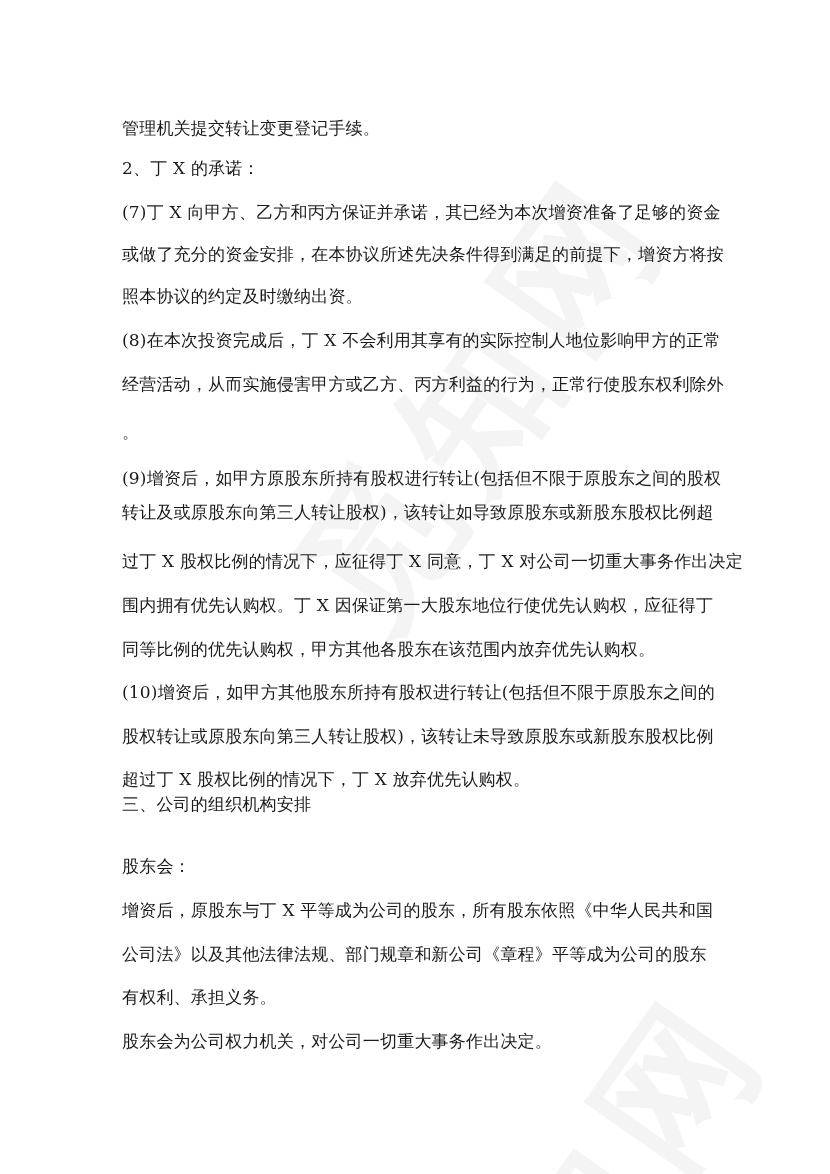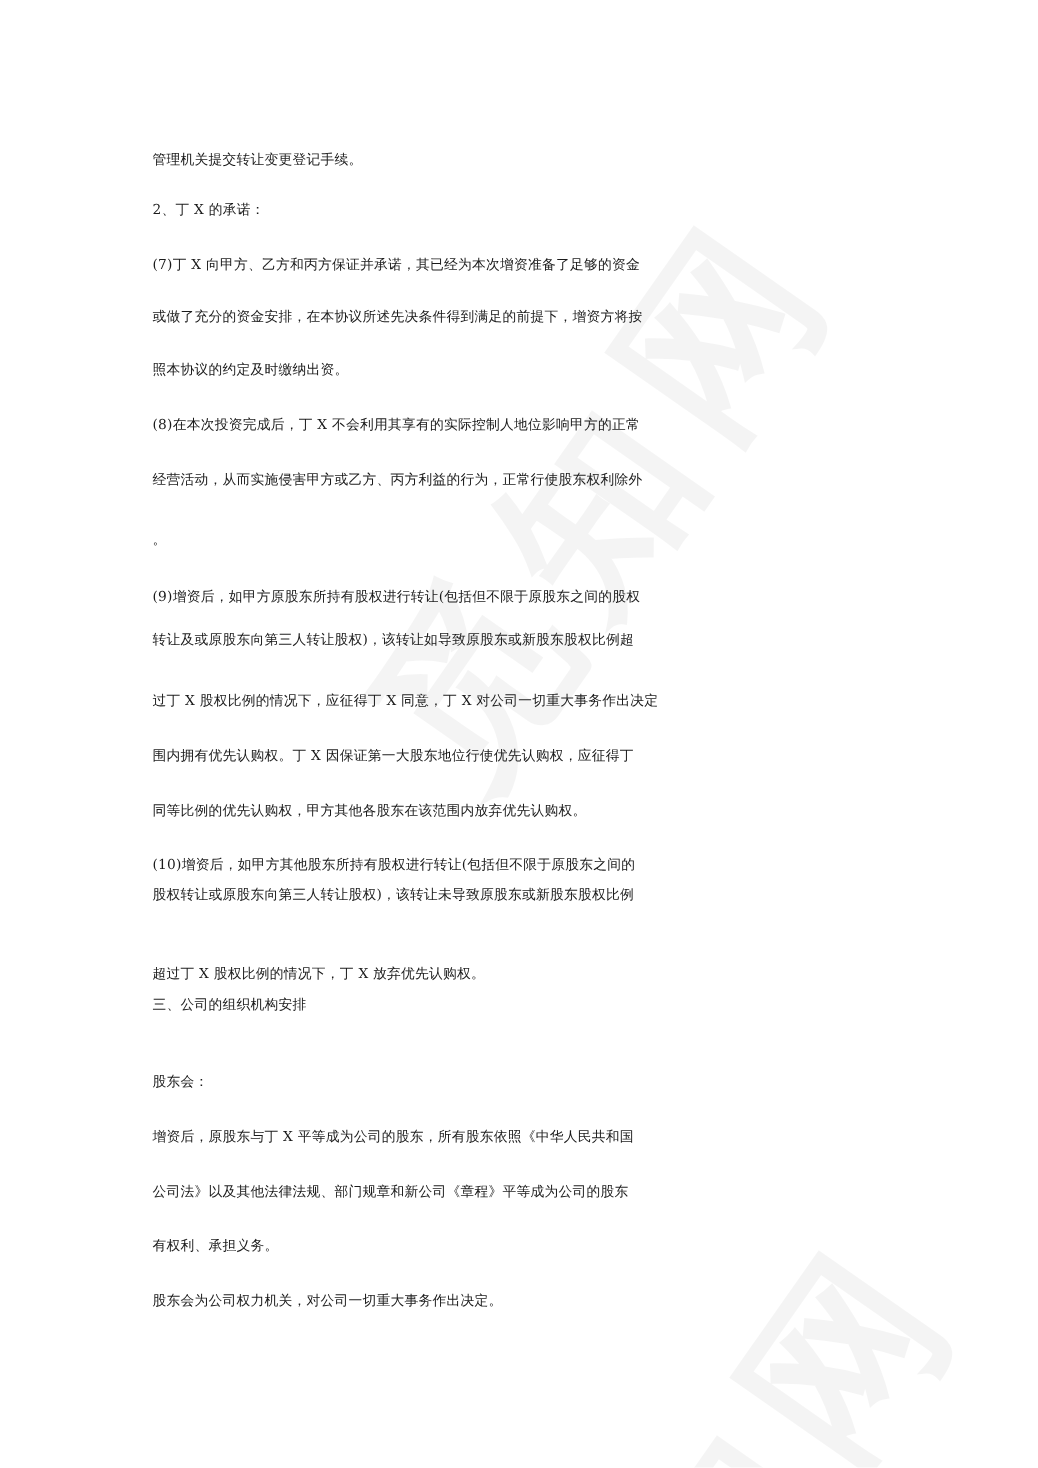--- a/index.html
+++ b/index.html
@@ -18,21 +18,21 @@
   .page {
     position: absolute;
     left: 122px;
     top: 108px;
     width: 590px;
   }
   .line {
     position: absolute;
     left: 0;
     white-space: nowrap;
-    font-size: 11px;
+    font-size: 17px;
     line-height: 24px;
     height: 24px;
     letter-spacing: 0.2px;
   }
   .watermark {
     position: absolute;
     color: rgba(0,0,0,0.045);
     font-size: 150px;
     font-weight: bold;
     font-family: "DejaVu Sans", sans-serif;
@@ -56,21 +56,21 @@
   <div class="line" style="top:176px">照本协议的约定及时缴纳出资。</div>
   <div class="line" style="top:220px">(8)在本次投资完成后，丁 X 不会利用其享有的实际控制人地位影响甲方的正常</div>
   <div class="line" style="top:264px">经营活动，从而实施侵害甲方或乙方、丙方利益的行为，正常行使股东权利除外</div>
   <div class="line" style="top:312px">。</div>
   <div class="line" style="top:358px">(9)增资后，如甲方原股东所持有股权进行转让(包括但不限于原股东之间的股权</div>
   <div class="line" style="top:392px">转让及或原股东向第三人转让股权)，该转让如导致原股东或新股东股权比例超</div>
   <div class="line" style="top:441px">过丁 X 股权比例的情况下，应征得丁 X 同意，丁 X 对公司一切重大事务作出决定</div>
   <div class="line" style="top:485px">围内拥有优先认购权。丁 X 因保证第一大股东地位行使优先认购权，应征得丁</div>
   <div class="line" style="top:529px">同等比例的优先认购权，甲方其他各股东在该范围内放弃优先认购权。</div>
   <div class="line" style="top:572px">(10)增资后，如甲方其他股东所持有股权进行转让(包括但不限于原股东之间的</div>
-  <div class="line" style="top:596px">股权转让或原股东向第三人转让股权)，该转让未导致原股东或新股东股权比例</div>
+  <div class="line" style="top:616px">股权转让或原股东向第三人转让股权)，该转让未导致原股东或新股东股权比例</div>
   <div class="line" style="top:659px">超过丁 X 股权比例的情况下，丁 X 放弃优先认购权。</div>
   <div class="line" style="top:684px">三、公司的组织机构安排</div>
   <div class="line" style="top:746px">股东会：</div>
   <div class="line" style="top:790px">增资后，原股东与丁 X 平等成为公司的股东，所有股东依照《中华人民共和国</div>
   <div class="line" style="top:834px">公司法》以及其他法律法规、部门规章和新公司《章程》平等成为公司的股东</div>
   <div class="line" style="top:877px">有权利、承担义务。</div>
   <div class="line" style="top:921px">股东会为公司权力机关，对公司一切重大事务作出决定。</div>
 </div>
 
 </body></html>

